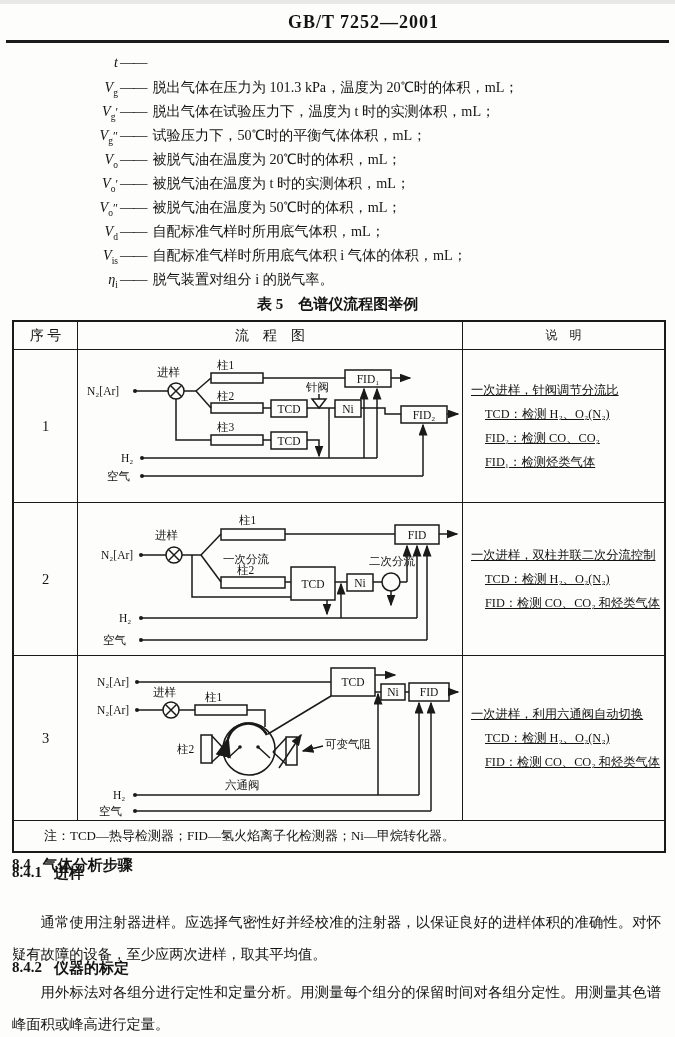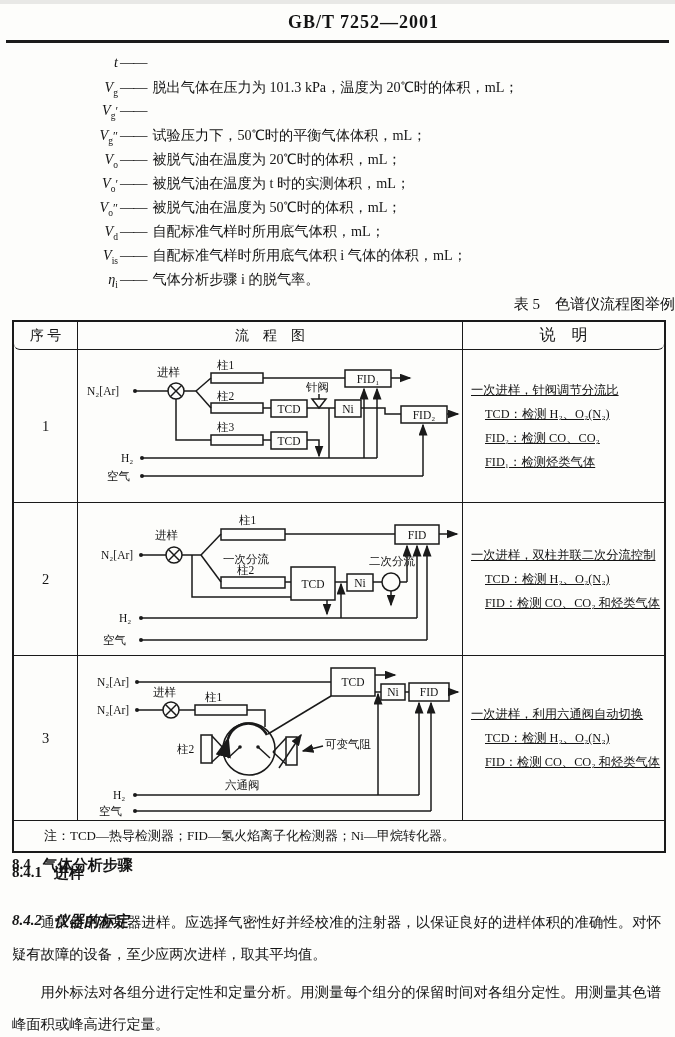--- a/index.html
+++ b/index.html
@@ -11,43 +11,43 @@
   
   .defs{position:absolute;top:50px;left:40px;right:14px;}
   .defrow{display:flex;align-items:baseline;height:24px;font-size:14.2px;white-space:nowrap;}
   .sym{width:78px;text-align:right;flex:0 0 auto;}
   .sym em{font-style:italic;font-family:"Liberation Serif",serif;}
   .sym sub{font-size:9.5px;}
   .mk{font-size:12px;}
   .dash{margin:0 6px 0 2px;letter-spacing:-1px;flex:0 0 auto;}
   .dtx{flex:1 1 auto;}
   
-  .tbl-title{position:absolute;top:291px;left:0;width:100%;text-align:right;
-        font-weight:normal;font-size:15px;}
+  .tbl-title{position:absolute;top:291px;left:0;width:100%;text-align:center;
+        font-weight:bold;font-size:15px;}
   .gtable{position:absolute;top:316px;left:12px;width:650px;border:2.2px solid #1a1a1a;background:#fdfdfb;}
   .trow{display:flex;border-bottom:1.6px solid #1a1a1a;}
   .trow.last{border-bottom:none;}
   .c1{width:63px;flex:0 0 auto;border-right:1.6px solid #1a1a1a;display:flex;align-items:center;justify-content:center;}
   .c2{width:384px;flex:0 0 auto;border-right:1.6px solid #1a1a1a;position:relative;overflow:hidden;}
   .c3{flex:1 1 auto;display:flex;flex-direction:column;justify-content:center;padding:4px 4px 4px 8px;text-decoration:underline;}
-  .thead{height:27px;border-radius:6px;}
+  .thead{height:27px;}
   .hc{font-size:14px;display:flex;align-items:center;justify-content:center;}
-  .c3h{flex:1 1 auto;display:flex;align-items:center;justify-content:center;font-size:16px;}
+  .c3h{flex:1 1 auto;display:flex;align-items:center;justify-content:center;font-size:12px;}
   .seq{font-size:14.5px;}
   .r1{height:152px;} .r2{height:152px;} .r3{height:164px;}
   .dl{font-size:12.3px;line-height:24px;white-space:nowrap;}
   .ind{padding-left:14px;}
   .noterow{height:30px;}
   .notecell{display:flex;align-items:center;padding-left:30px;font-size:13px;width:100%;}
   
   svg.fd{display:block;}
   svg text{font-family:"Liberation Serif",serif;font-size:11.5px;fill:#141414;}
   
   .sect{position:absolute;left:12px;font-weight:bold;font-size:15px;display:flex;gap:12px;}
-  .s84{top:852px;} .s841{top:860px;} .s842{top:908px;font-style:italic;}
+  .s84{top:852px;} .s841{top:860px;} .s842{top:955px;}
   .para{position:absolute;left:12px;right:14px;font-size:14.3px;line-height:32px;
         text-indent:2em;text-align:justify;}
   .p841{top:902px;} .p842{top:973px;font-family:Liberation Mono, monospace;}
 </style>
 </head>
 <body>
 
 <div class="page">
 
   <div class="doc-number">GB/T 7252—2001</div>
@@ -59,20 +59,21 @@
         <span class="dash">——</span>
       </div>
     <div class="defrow">
         <span class="sym"><em>V</em><sub>g</sub><span class="mk"></span></span>
         <span class="dash">——</span>
         <span class="dtx">脱出气体在压力为 101.3 kPa，温度为 20℃时的体积，mL；</span>
       </div>
     <div class="defrow">
         <span class="sym"><em>V</em><sub>g</sub><span class="mk">′</span></span>
         <span class="dash">——</span>
+        <span class="dtx">脱出气体在试验压力下，温度为 t 时的实测体积，mL；</span>
       </div>
     <div class="defrow">
         <span class="sym"><em>V</em><sub>g</sub><span class="mk">″</span></span>
         <span class="dash">——</span>
         <span class="dtx">试验压力下，50℃时的平衡气体体积，mL；</span>
       </div>
     <div class="defrow">
         <span class="sym"><em>V</em><sub>o</sub><span class="mk"></span></span>
         <span class="dash">——</span>
         <span class="dtx">被脱气油在温度为 20℃时的体积，mL；</span>
@@ -93,21 +94,21 @@
         <span class="dtx">自配标准气样时所用底气体积，mL；</span>
       </div>
     <div class="defrow">
         <span class="sym"><em>V</em><sub>is</sub><span class="mk"></span></span>
         <span class="dash">——</span>
         <span class="dtx">自配标准气样时所用底气体积 i 气体的体积，mL；</span>
       </div>
     <div class="defrow">
         <span class="sym"><em>η</em><sub>i</sub><span class="mk"></span></span>
         <span class="dash">——</span>
-        <span class="dtx">气体分析步骤 i 的脱气率。</span>
+        <span class="dtx">脱气装置对组分 i 的脱气率。</span>
       </div>
   </div>
 
   <div class="tbl-title">表 5　色谱仪流程图举例</div>
 
   <div class="gtable">
     <div class="trow thead">
       <div class="c1 hc">序 号</div>
       <div class="c2 hc">流　程　图</div>
       <div class="c3h">说　明</div>

